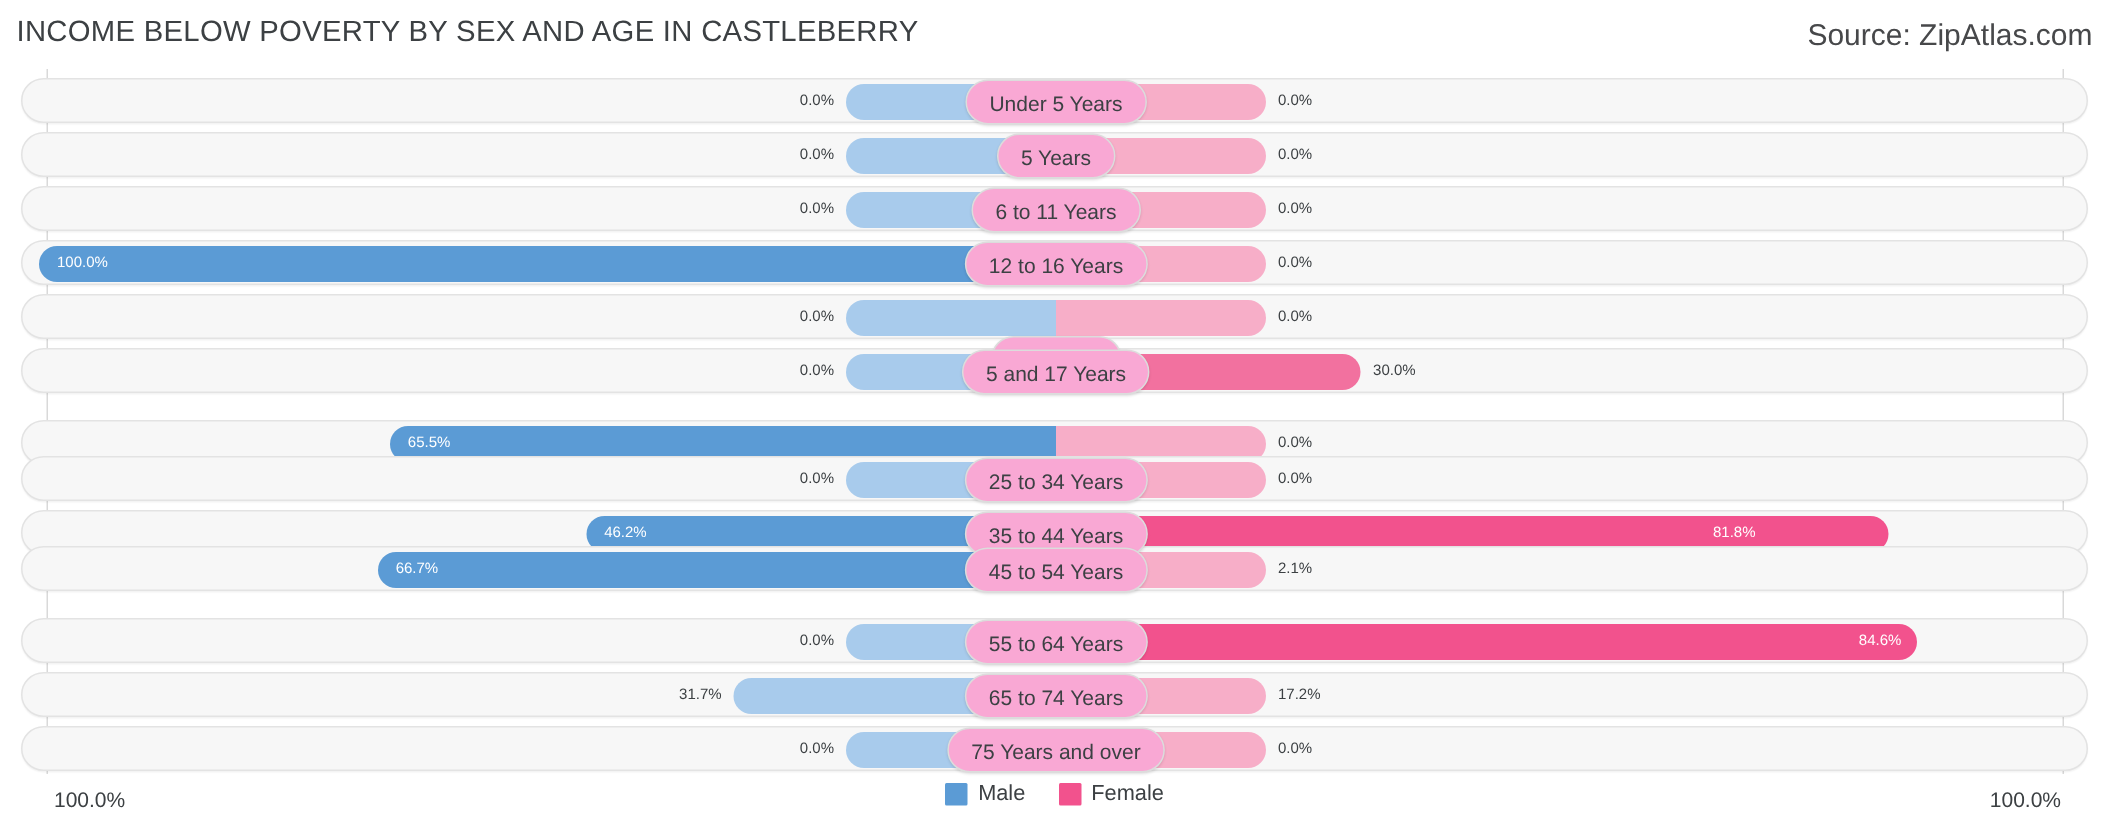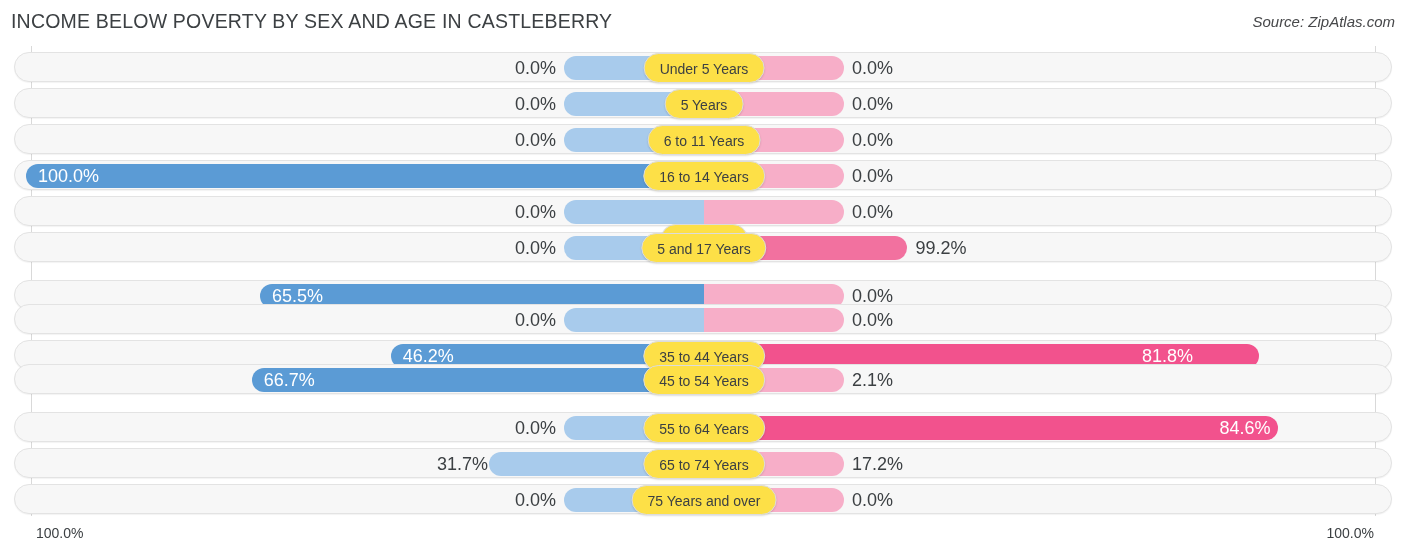--- a/index.html
+++ b/index.html
@@ -29,22 +29,21 @@
     top: 10px;
     font-size: 19.5px;
     letter-spacing: .2px;
     color: #3c4043;
     white-space: nowrap;
   }
   #source-label {
     position: absolute;
     right: 11px;
     top: 13px;
-    font-size: 15px;
-    font-style: italic;
+    font-size: 20px;
     color: #47484a;
     white-space: nowrap;
   }
 
   
   #plot {
     position: absolute;
     left: 0;
     top: 46px;
     width: 1406px;
@@ -84,35 +83,35 @@
     border-radius: 12px 0 0 12px;
   }
   .bar.female {
     border-radius: 0 12px 12px 0;
   }
 
   
   .val {
     position: absolute;
     top: 6px;
-    font-size: 18px;
+    font-size: 10px;
     line-height: 18px;
     white-space: nowrap;
     color: #3c4043;
   }
   .val.inside { color: #ffffff; }
 
   
   .pill {
     position: absolute;
     top: 0px;
     height: 30px;
     line-height: 30px;
     transform: translateX(-50%);
-    background: #fde047;
+    background: #f9a8d4;
     border: 1px solid #dcdcdc;
     border-radius: 15px;
     box-shadow: 0 1px 2px rgba(0,0,0,.13);
     font-size: 14px;
     color: #3c4043;
     text-align: center;
     padding: 0 15px;
     box-sizing: border-box;
     white-space: nowrap;
     z-index: 5;
@@ -197,47 +196,48 @@
         <div class="bar female" style="left: 689px; width: 140px; background: rgb(247, 174, 200);"></div>
         <div class="val" style="left: 497px; text-align: right; width: 44px;">0.0%</div>
         <div class="val" style="left: 837px;">0.0%</div>
         <div class="pill" style="left: 689px;">6 to 11 Years</div>
       </div>
       <div class="row" style="top: 114px;">
         <div class="bar male" style="left: 11px; width: 678px; background: rgb(91, 155, 213);"></div>
         <div class="bar female" style="left: 689px; width: 140px; background: rgb(247, 174, 200);"></div>
         <div class="val inside" style="left: 23px;">100.0%</div>
         <div class="val" style="left: 837px;">0.0%</div>
-        <div class="pill" style="left: 689px;">16 to 14 Years</div>
+        <div class="pill" style="left: 689px;">12 to 16 Years</div>
       </div>
       <div class="row" style="top: 150px;">
         <div class="bar male" style="left: 549px; width: 140px; background: rgb(168, 203, 236);"></div>
         <div class="bar female" style="left: 689px; width: 140px; background: rgb(247, 174, 200);"></div>
         <div class="val" style="left: 497px; text-align: right; width: 44px;">0.0%</div>
         <div class="val" style="left: 837px;">0.0%</div>
         <div class="pill" style="left: 689px; margin-top: 27px;">15 Years</div>
       </div>
       <div class="row" style="top: 186px;">
         <div class="bar male" style="left: 549px; width: 140px; background: rgb(168, 203, 236);"></div>
         <div class="bar female" style="left: 689px; width: 203.4px; background: rgb(242, 113, 159);"></div>
         <div class="val" style="left: 497px; text-align: right; width: 44px;">0.0%</div>
-        <div class="val" style="left: 900.4px;">99.2%</div>
+        <div class="val" style="left: 900.4px;">30.0%</div>
         <div class="pill" style="left: 689px;">5 and 17 Years</div>
       </div>
       <div class="row" style="top: 222px; margin-top: 12px;">
         <div class="bar male" style="left: 244.91px; width: 444.09px; background: rgb(91, 155, 213);"></div>
         <div class="bar female" style="left: 689px; width: 140px; background: rgb(247, 174, 200);"></div>
         <div class="val inside" style="left: 256.91px;">65.5%</div>
         <div class="val" style="left: 837px;">0.0%</div>
       </div>
       <div class="row" style="top: 258px;">
         <div class="bar male" style="left: 549px; width: 140px; background: rgb(168, 203, 236);"></div>
         <div class="bar female" style="left: 689px; width: 140px; background: rgb(247, 174, 200);"></div>
         <div class="val" style="left: 497px; text-align: right; width: 44px;">0.0%</div>
         <div class="val" style="left: 837px;">0.0%</div>
+        <div class="pill" style="left: 689px;">25 to 34 Years</div>
       </div>
       <div class="row" style="top: 294px;">
         <div class="bar male" style="left: 375.764px; width: 313.236px; background: rgb(91, 155, 213);"></div>
         <div class="bar female" style="left: 689px; width: 554.604px; background: rgb(242, 82, 141);"></div>
         <div class="val inside" style="left: 387.764px;">46.2%</div>
         <div class="val inside" style="left: 1127px; width: 48px; text-align: left;">81.8%</div>
         <div class="pill" style="left: 689px;">35 to 44 Years</div>
       </div>
       <div class="row" style="top: 318px;">
         <div class="bar male" style="left: 236.774px; width: 452.226px; background: rgb(91, 155, 213);"></div>
@@ -266,13 +266,14 @@
         <div class="val" style="left: 497px; text-align: right; width: 44px;">0.0%</div>
         <div class="val" style="left: 837px;">0.0%</div>
         <div class="pill" style="left: 689px;">75 Years and over</div>
       </div>
     </div>
 </div>
 
 <div id="footer">
   <div class="axis-max" id="axis-max-left">100.0%</div>
   <div class="axis-max" id="axis-max-right">100.0%</div>
+  <div id="legend"><span class="legend-item"><span class="legend-swatch" style="background: rgb(91, 155, 213);"></span><span class="legend-text">Male</span></span><span class="legend-item"><span class="legend-swatch" style="background: rgb(242, 82, 141);"></span><span class="legend-text">Female</span></span></div>
 </div>
 
 </body></html>

